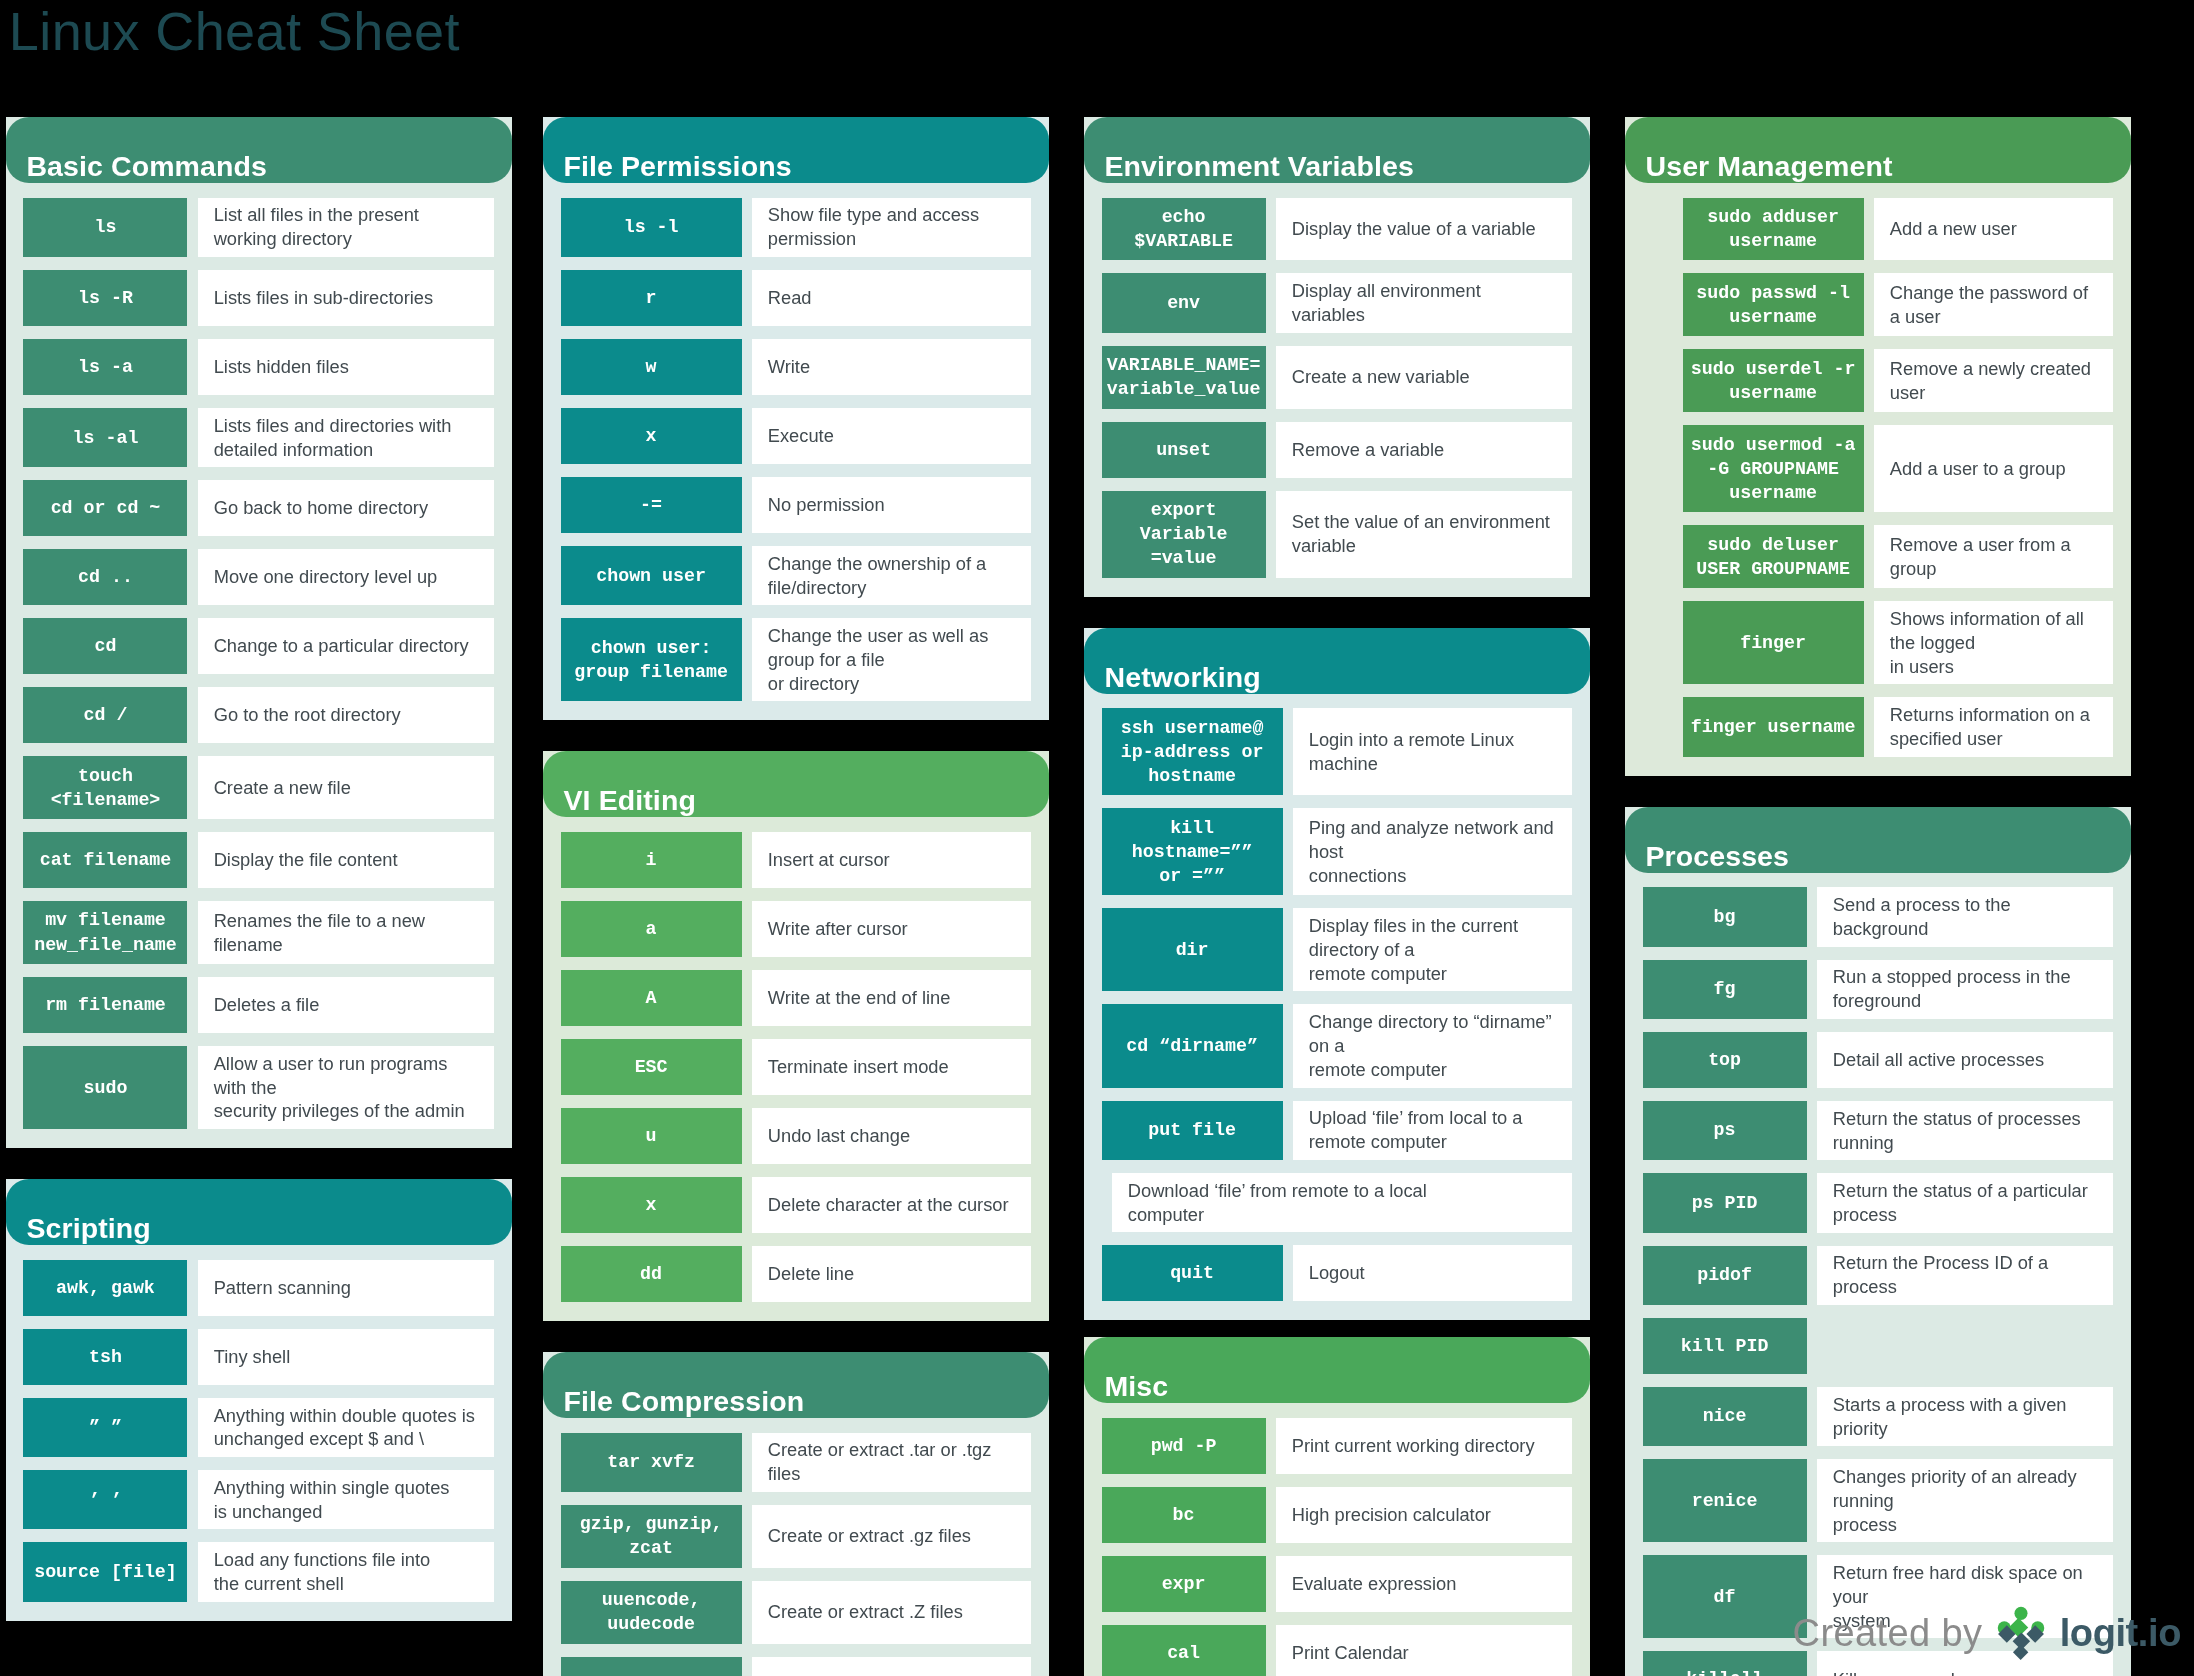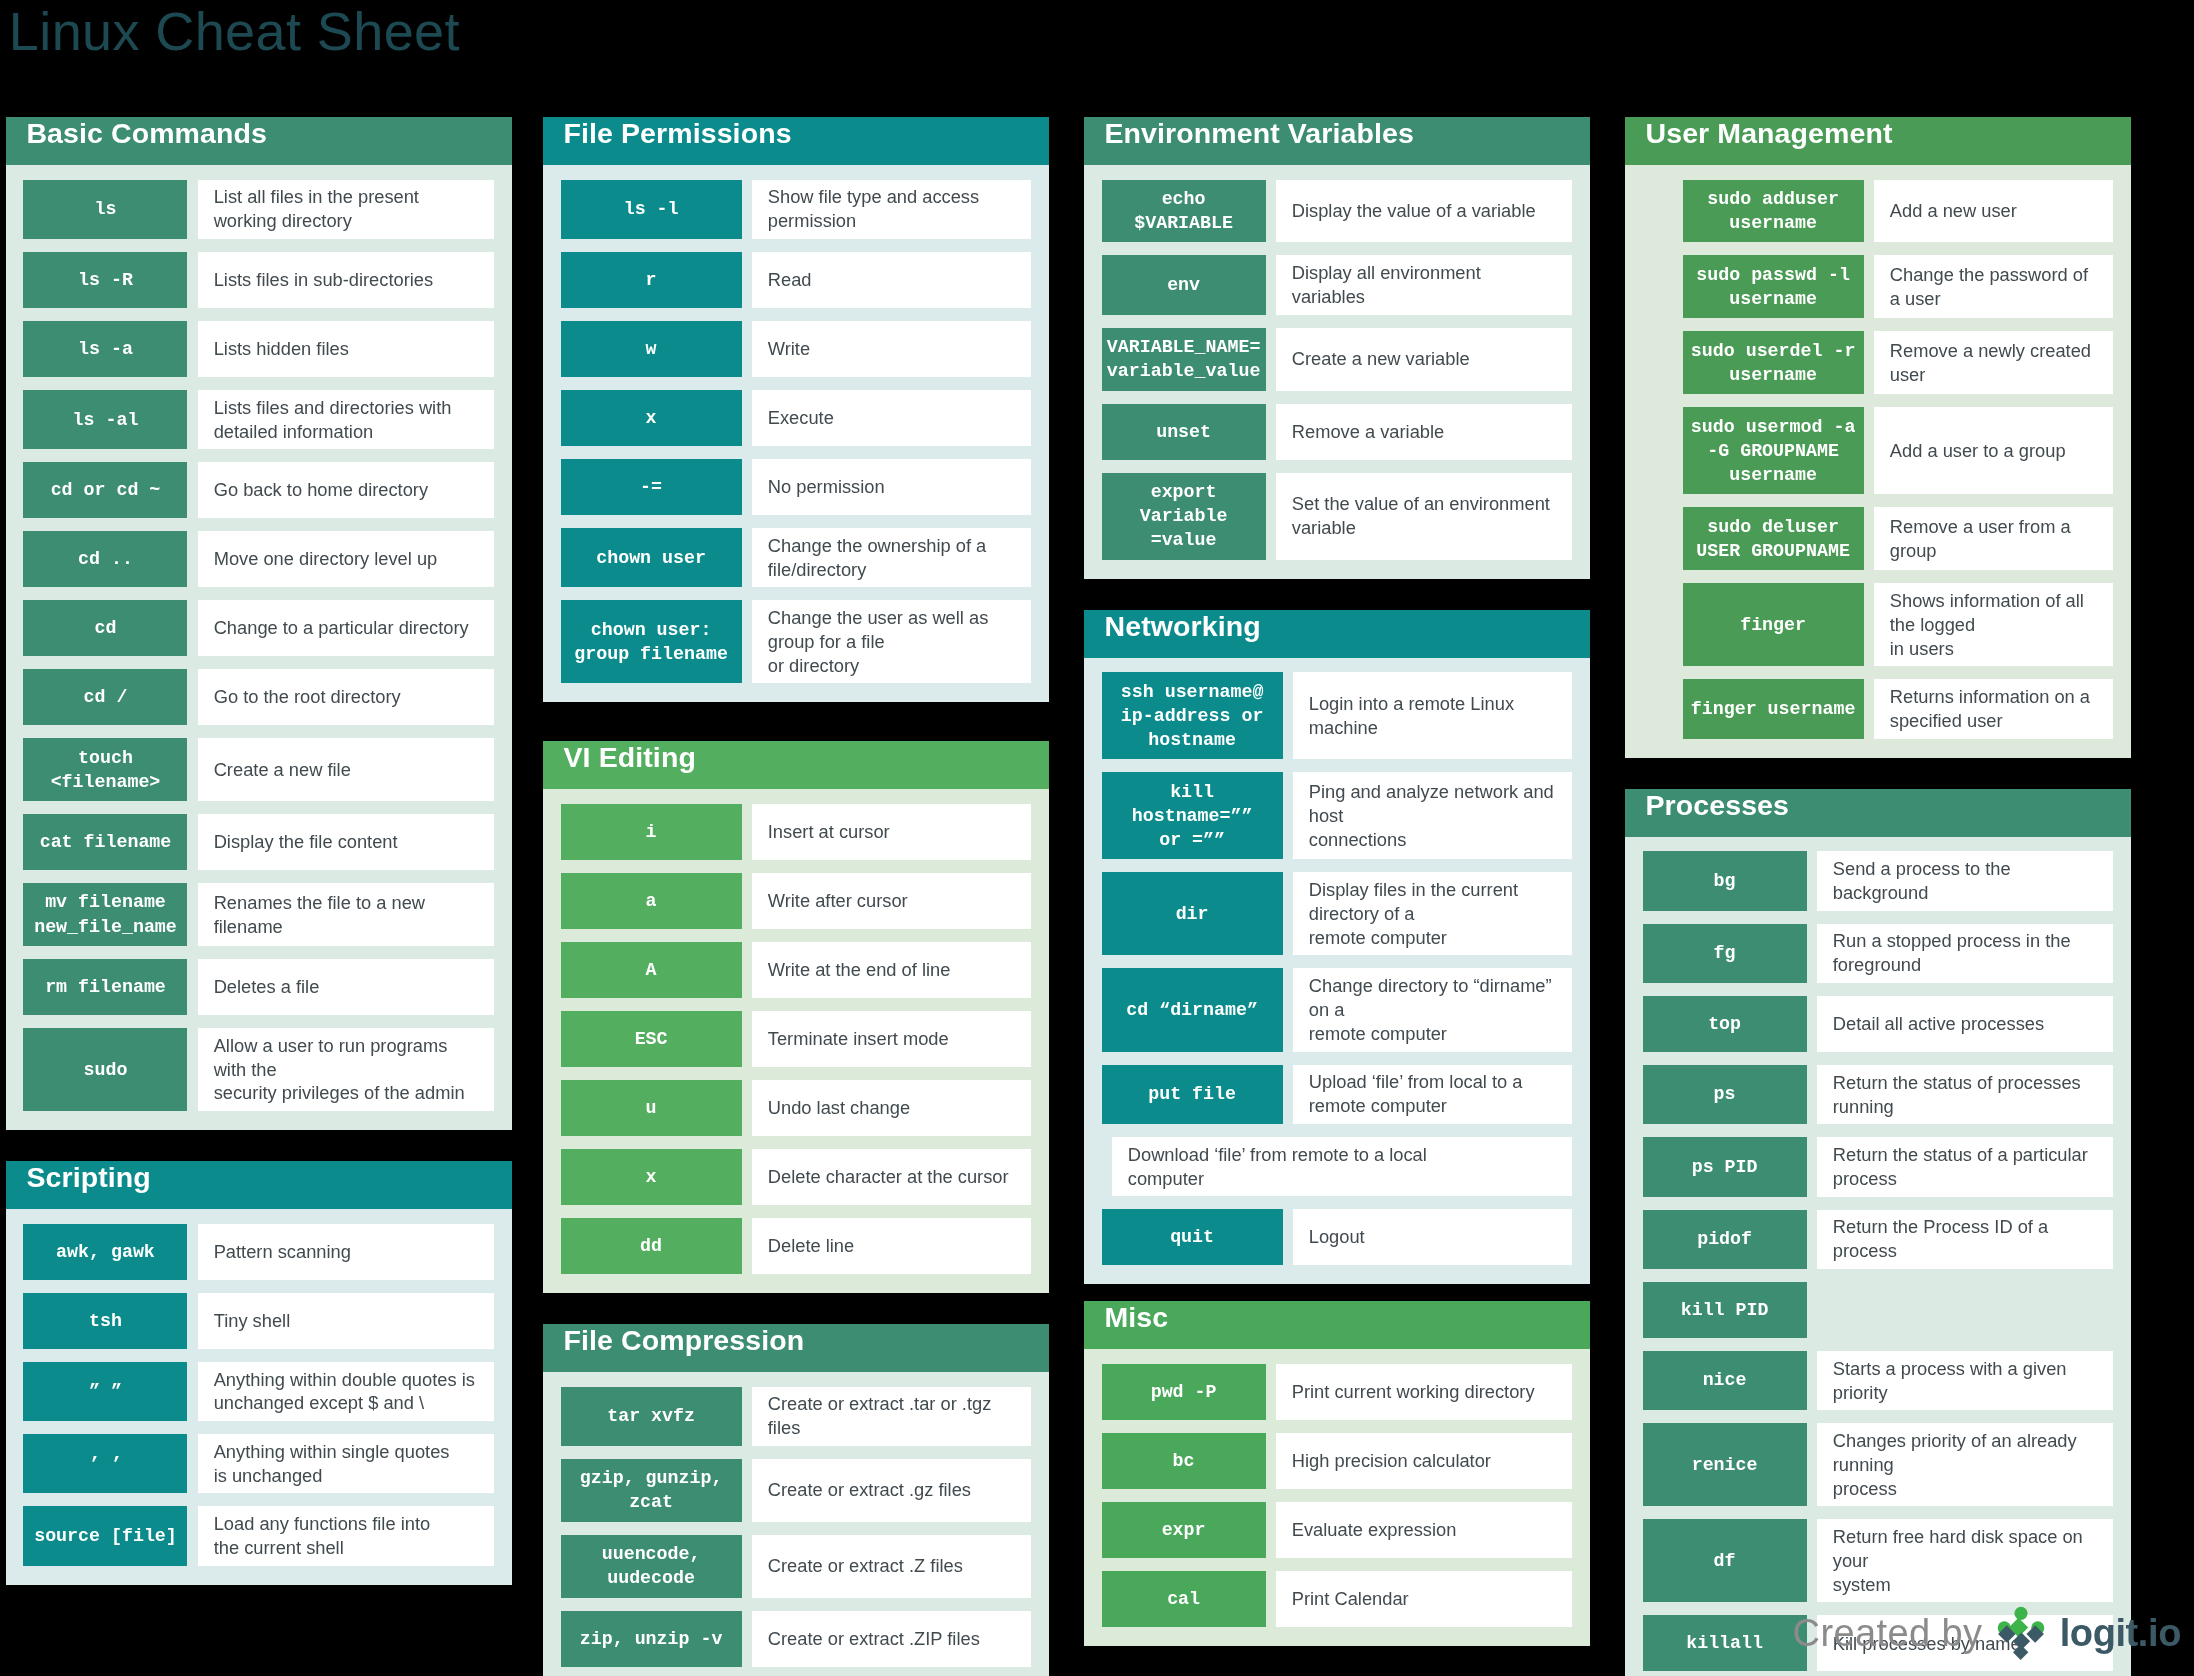--- a/index.html
+++ b/index.html
@@ -20,21 +20,21 @@
   
   .col{ position:absolute; top:117px; width:506px; }
   .col1{ left:5.9px; }
   .col2{ left:543px; }
   .col3{ left:1084px; }
   .col4{ left:1625px; }
 
   
   .card{ width:506px; background:#dfeae6; margin-bottom:0; }
   .card .head{
-    height:48px; display:flex; align-items:flex-start; padding-left:20.5px;
+    height:66px; display:flex; align-items:flex-end; padding-left:20.5px;border-radius:23px;
   }
   .card .head h2{
     color:#ffffff; font-size:28.5px; font-weight:700; letter-spacing:0.1px;
     font-family:"Liberation Sans", sans-serif;
   }
   .rows{ padding:14.6px 17.6px 19px 17.6px; }
 
   .row{ display:flex; align-items:stretch; margin-bottom:13px; }
   .row:last-child{ margin-bottom:0; }
   .cmd{
@@ -188,21 +188,21 @@
           <div class="row">
             <div class="cmd">source [file]</div>
             <div class="desc">Load any functions file into
 the current shell</div>
           </div>
         </div>
     </div>
   </div>
 
   <div class="col col2">
-    <div class="card c-teal w-lg" style="margin-bottom:39px;">
+    <div class="card c-teal w-lg" style="margin-bottom:31px;">
       <div class="head">
         <h2>File Permissions</h2>
       </div>
       <div class="rows">
           <div class="row">
             <div class="cmd">ls -l</div>
             <div class="desc">Show file type and access permission</div>
           </div>
           <div class="row">
             <div class="cmd">r</div>

